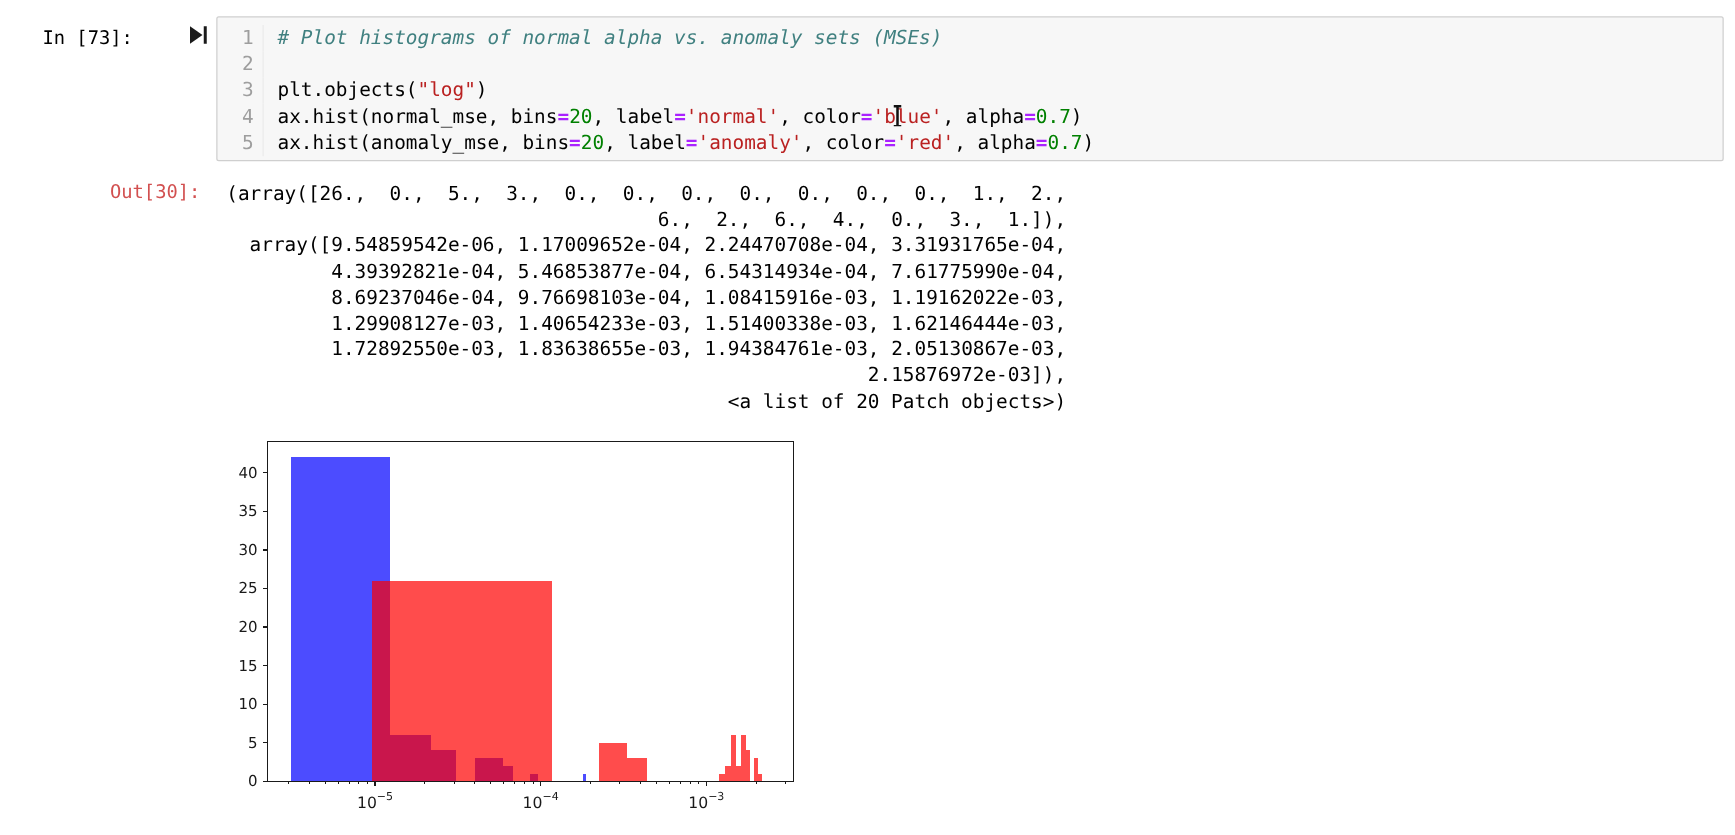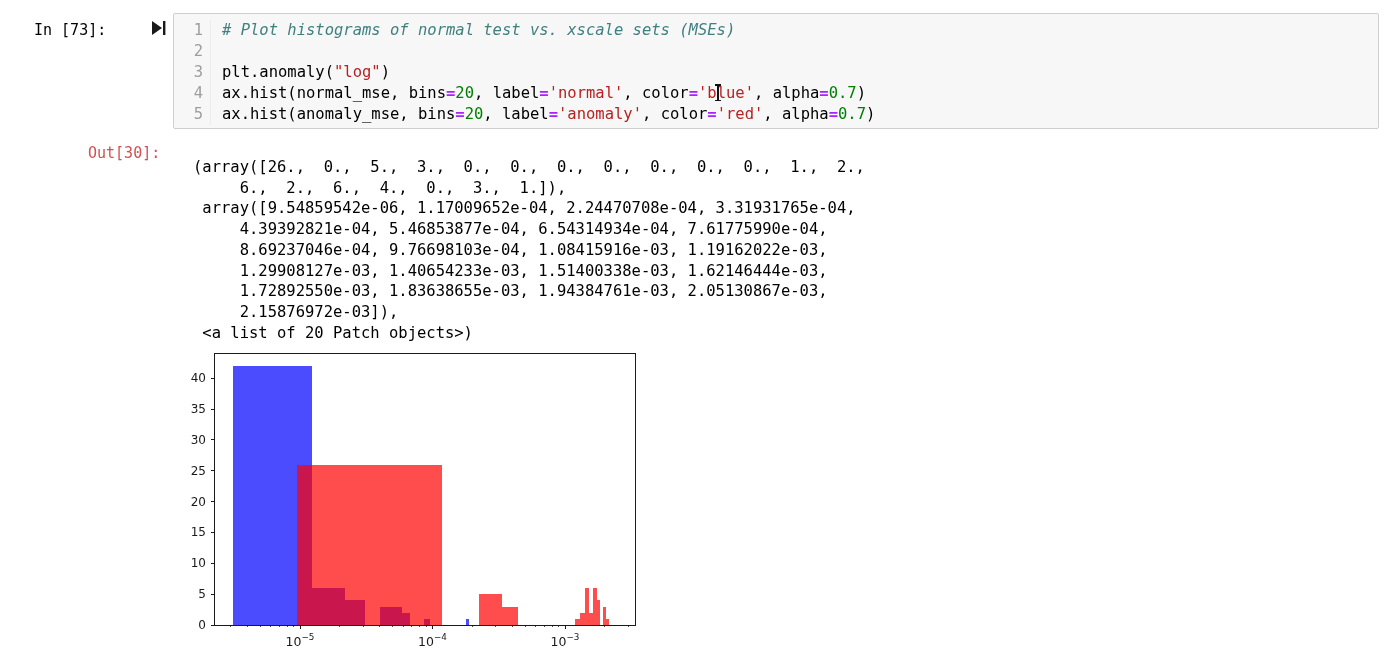--- a/index.html
+++ b/index.html
@@ -23,50 +23,50 @@
   .tok-str{color:#BA2121;}
 
   
   .ibeam{position:absolute;left:713px;top:84px;width:10px;height:17px;pointer-events:none;}
   .ibeam:before,.ibeam:after{content:"";position:absolute;left:2px;width:6px;height:1.5px;background:#111;}
   .ibeam:before{top:0;} .ibeam:after{bottom:0;}
   .ibeam span{position:absolute;left:4.2px;top:1px;bottom:1px;width:1.6px;background:#111;display:block;}
 
   
   .out-prompt{position:absolute;left:88px;top:144px;font-size:15px;color:#D25050;white-space:pre;}
-  .output-text{position:absolute;left:177px;top:141px;margin:16px;font-size:15.5px;line-height:20.7px;
-               color:#000;white-space:pre;font-family:inherit;}
+  .output-text{position:absolute;left:177px;top:141px;margin:4px;font-size:15.5px;line-height:20.7px;
+               color:#000;white-space:pre;font-family:inherit;text-align:right;}
 
   
   .figure{position:absolute;left:163px;top:343px;width:492px;height:320px;background:#fff;}
 </style>
 </head>
 <body>
 
 <div class="in-prompt">In [73]:</div>
 
 <div class="run-icon">
   <svg width="16" height="16" viewBox="0 0 16 16">
     <polygon points="1,1 11,8 1,15" fill="#1a1a1a"></polygon>
     <rect x="12" y="1" width="2.4" height="14" fill="#1a1a1a"></rect>
   </svg>
 </div>
 
 <div class="code-cell">
   <div>
       <div class="code-line">
         <span class="line-num">1</span>
-        <span class="code-text"><span class="tok-comment"># Plot histograms of normal test vs. xscale sets (MSEs)</span></span>
+        <span class="code-text"><span class="tok-comment"># Plot histograms of normal alpha vs. anomaly sets (MSEs)</span></span>
       </div>
       <div class="code-line">
         <span class="line-num">2</span>
       </div>
       <div class="code-line">
         <span class="line-num">3</span>
-        <span class="code-text"><span class="tok-plain">plt.anomaly(</span><span class="tok-str">"log"</span><span class="tok-plain">)</span></span>
+        <span class="code-text"><span class="tok-plain">plt.objects(</span><span class="tok-str">"log"</span><span class="tok-plain">)</span></span>
       </div>
       <div class="code-line">
         <span class="line-num">4</span>
         <span class="code-text"><span class="tok-plain">ax.hist(normal_mse, bins</span><span class="tok-op">=</span><span class="tok-num">20</span><span class="tok-plain">, label</span><span class="tok-op">=</span><span class="tok-str">'normal'</span><span class="tok-plain">, color</span><span class="tok-op">=</span><span class="tok-str">'blue'</span><span class="tok-plain">, alpha</span><span class="tok-op">=</span><span class="tok-num">0.7</span><span class="tok-plain">)</span></span>
       </div>
       <div class="code-line">
         <span class="line-num">5</span>
         <span class="code-text"><span class="tok-plain">ax.hist(anomaly_mse, bins</span><span class="tok-op">=</span><span class="tok-num">20</span><span class="tok-plain">, label</span><span class="tok-op">=</span><span class="tok-str">'anomaly'</span><span class="tok-plain">, color</span><span class="tok-op">=</span><span class="tok-str">'red'</span><span class="tok-plain">, alpha</span><span class="tok-op">=</span><span class="tok-num">0.7</span><span class="tok-plain">)</span></span>
       </div>
     </div>

